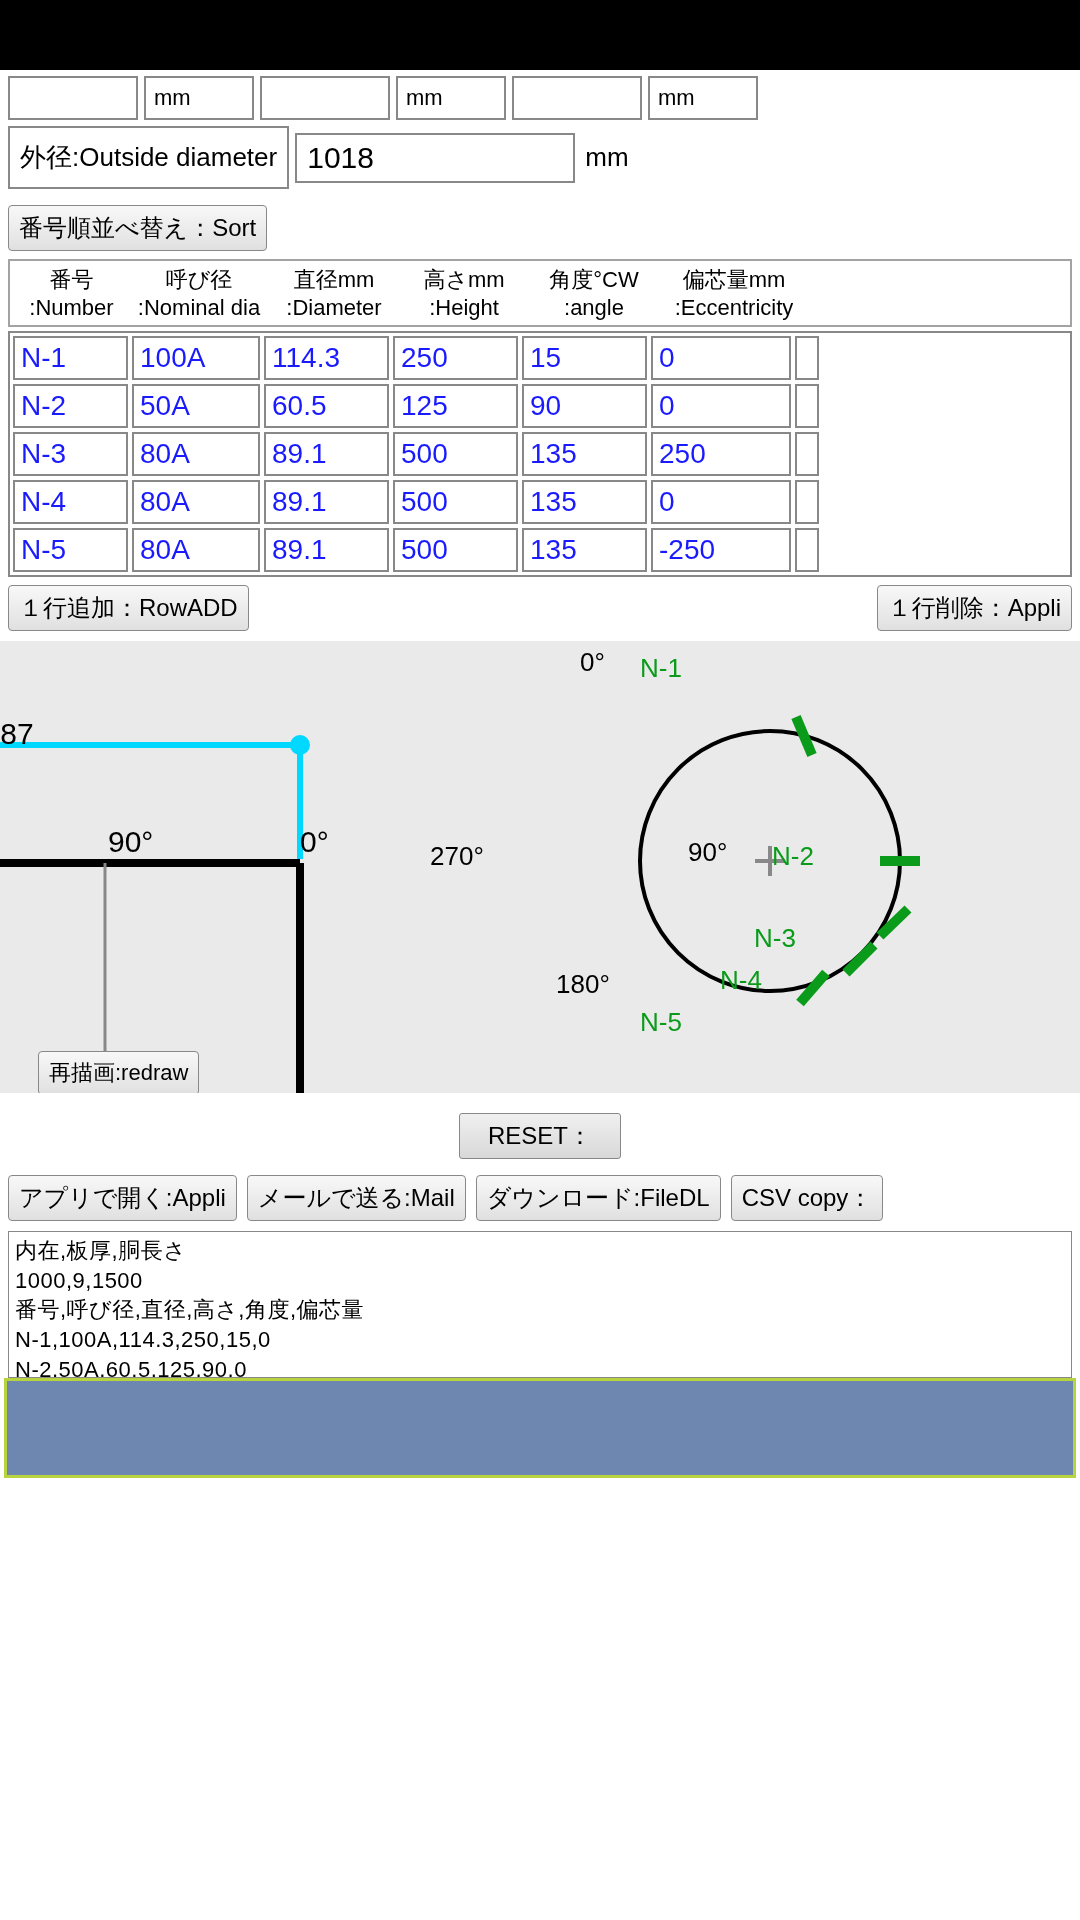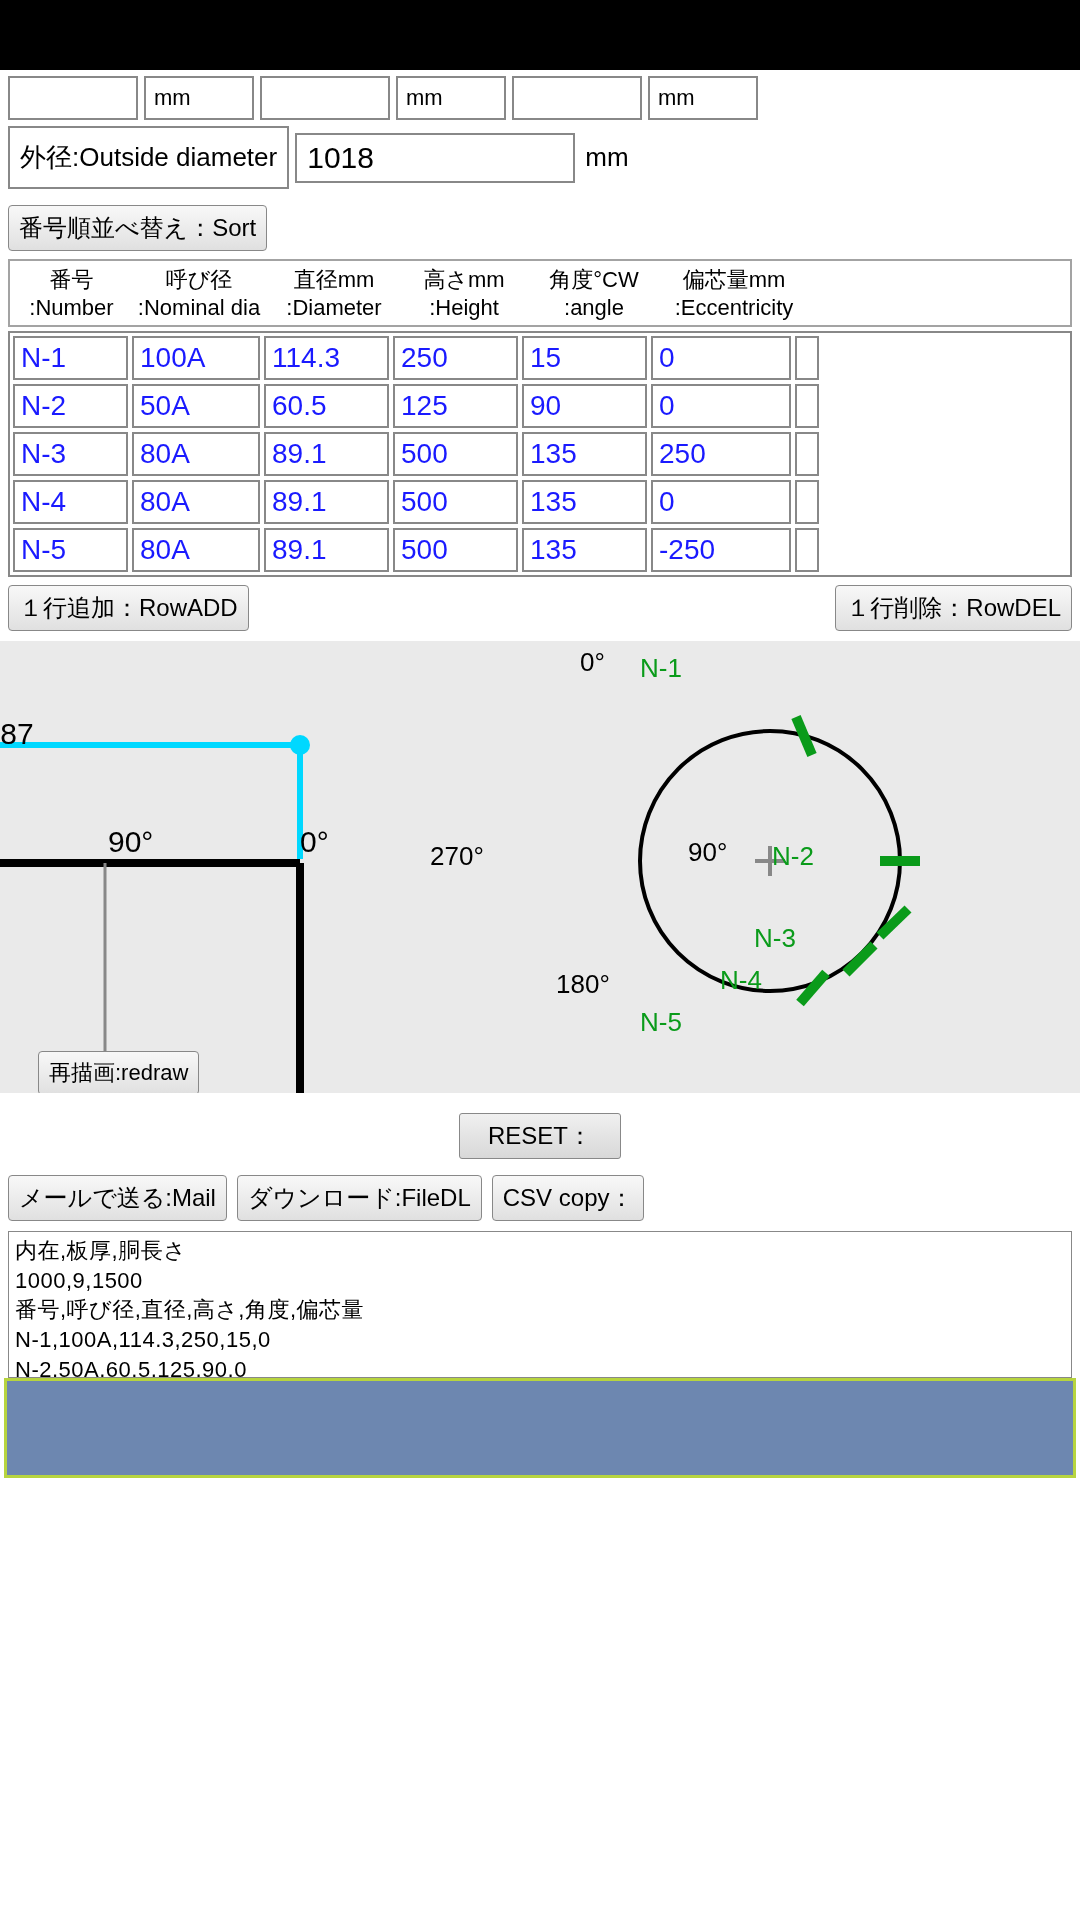--- a/index.html
+++ b/index.html
@@ -109,21 +109,21 @@
     <div class="data-cell">89.1</div>
     <div class="data-cell">500</div>
     <div class="data-cell">135</div>
     <div class="data-cell">-250</div>
     <div class="data-cell"></div>
   </div>
 </div>
 
 <div class="row-btns">
   <span class="btn">１行追加：RowADD</span>
-  <span class="btn">１行削除：RowDEL</span>
+  <span class="btn">１行削除：Appli</span>
 </div>
 
 <div class="canvas-area">
   <svg class="left-diag" width="360" height="452">
     <line x1="0" y1="222" x2="300" y2="222" stroke="#000" stroke-width="8"></line>
     <line x1="300" y1="222" x2="300" y2="452" stroke="#000" stroke-width="8"></line>
     <line x1="105" y1="222" x2="105" y2="420" stroke="#888" stroke-width="3"></line>
     <line x1="0" y1="104" x2="300" y2="104" stroke="#00d8ff" stroke-width="6"></line>
     <line x1="300" y1="104" x2="300" y2="218" stroke="#00d8ff" stroke-width="6"></line>
     <circle cx="300" cy="104" r="10" fill="#00d8ff"></circle>
@@ -155,20 +155,21 @@
   <div class="dlabel" style="left:754px;top:282px;color:#0a9b1a;">N-3</div>
   <div class="dlabel" style="left:720px;top:324px;color:#0a9b1a;">N-4</div>
   <div class="dlabel" style="left:640px;top:366px;color:#0a9b1a;">N-5</div>
 </div>
 
 <div class="reset-row">
   <span class="reset-btn">RESET：</span>
 </div>
 
 <div class="action-row">
+  <span class="btn">アプリで開く:Appli</span>
   <span class="btn">メールで送る:Mail</span>
   <span class="btn">ダウンロード:FileDL</span>
   <span class="btn">CSV copy：</span>
 </div>
 
 <div class="csv-box">内在,板厚,胴長さ
 1000,9,1500
 番号,呼び径,直径,高さ,角度,偏芯量
 N-1,100A,114.3,250,15,0
 N-2,50A,60.5,125,90,0

